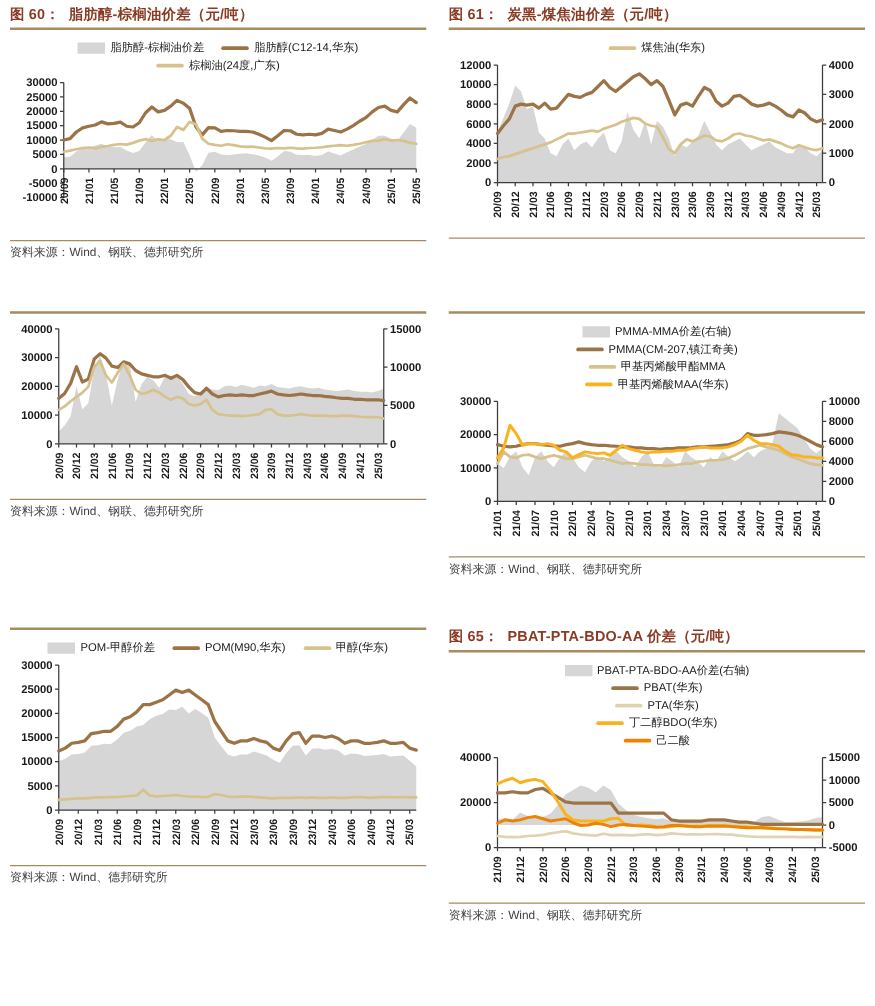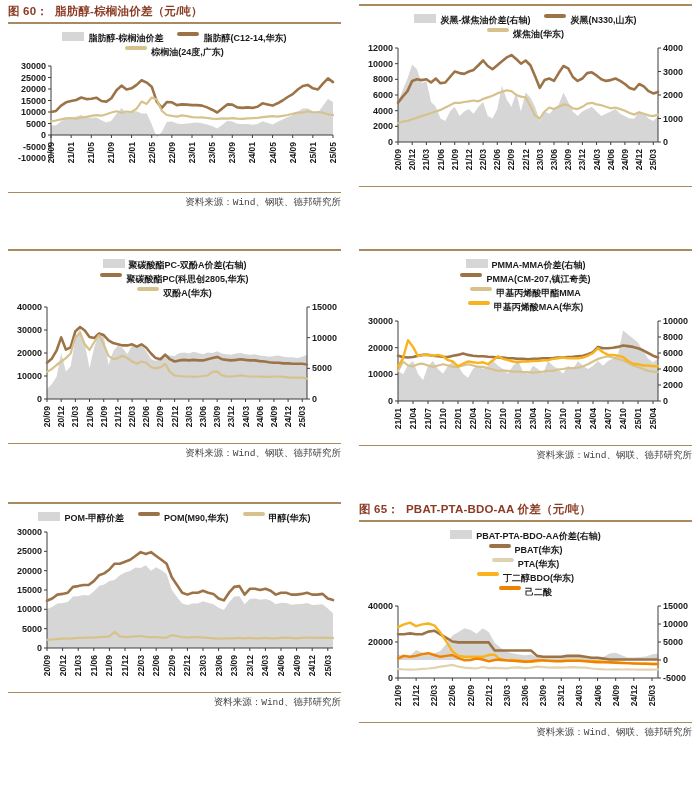--- a/index.html
+++ b/index.html
@@ -5,24 +5,24 @@
   html,body{margin:0;padding:0;background:#ffffff;}
   body{width:700px;height:805px;overflow:hidden;font-family:"Liberation Sans",sans-serif;}
   .grid{display:grid;grid-template-columns:333px 333px;column-gap:18px;row-gap:40px;padding:4px 8px;}
   .cell{display:flex;flex-direction:column;}
   .fig-title{margin:0 0 3px 0;font-size:11.5px;font-weight:700;color:#8A3B24;letter-spacing:.2px;white-space:nowrap;}
   .fig-title .pfx{margin-right:7px;}
   .rule{border:none;border-top:2px solid #A88A5F;margin:0 0 6px 0;}
   .rule.thin{border-top:1px solid #A88A5F;margin:4px 0 3px 0;}
   .legend{display:flex;flex-direction:column;align-items:center;gap:1px;margin:2px 0 1px 0;}
   .lrow{display:flex;gap:14px;justify-content:flex-start;}
-  .li{display:flex;align-items:flex-start;gap:4px;font-size:9px;font-weight:700;color:#1A1A1A;white-space:nowrap;}
+  .li{display:flex;align-items:center;gap:4px;font-size:9px;font-weight:400;color:#1A1A1A;white-space:nowrap;}
   .sw-area{display:inline-block;width:22px;height:9px;background:#D6D6D6;}
   .sw-line{display:inline-block;width:22px;height:3.5px;border-radius:2px;}
-  .source{margin:0;font-size:9.5px;color:#404040;font-family:Liberation Mono, monospace;text-align:right;}
+  .source{margin:0;font-size:9.5px;color:#404040;font-family:Liberation Sans, sans-serif;}
   svg.chart{display:block;margin:0 auto;}
   .ylab{font:700 9px "Liberation Sans",sans-serif;fill:#1A1A1A;}
   .xlab{font:700 8.5px "Liberation Sans",sans-serif;fill:#1A1A1A;}
 </style>
 </head>
 <body>
 
 <div class="grid">
 
   <section class="cell">
@@ -99,32 +99,23 @@
         <line x1="324" y1="75" x2="324" y2="78" stroke="#3C3C3C" stroke-width="1"></line>
         <text x="327" y="82" text-anchor="end" class="xlab" transform="rotate(-90 327 82)">25/05</text>
         <polyline points="42.0,52.0 47.0,50.9 52.1,45.6 57.1,42.3 62.1,41.0 67.2,40.0 72.2,37.5 77.3,39.1 82.3,38.7 87.3,37.7 92.4,41.0 97.4,41.6 102.4,38.2 107.5,30.2 112.5,25.6 117.5,29.5 122.6,28.3 127.6,24.9 132.6,20.3 137.7,22.6 142.7,26.7 147.8,41.6 152.8,47.9 157.8,42.1 162.9,42.3 167.9,45.1 172.9,44.4 178.0,44.6 183.0,45.1 188.0,45.1 193.1,45.6 198.1,47.4 203.1,49.7 208.2,52.5 213.2,48.6 218.3,44.4 223.3,44.6 228.3,47.4 233.4,47.9 238.4,47.4 243.4,47.9 248.5,46.7 253.5,43.3 258.5,44.4 263.6,45.6 268.6,43.3 273.6,40.5 278.7,37.0 283.7,34.1 288.8,29.5 293.8,26.0 298.8,24.9 303.9,28.3 308.9,29.5 313.9,23.7 319.0,18.4 324.0,22.1" fill="none" stroke="#9C7347" stroke-width="2.6" stroke-linejoin="round" stroke-linecap="round"></polyline>
         <polyline points="42.0,61.4 47.0,60.5 52.1,59.4 57.1,58.4 62.1,58.0 67.2,58.7 72.2,57.5 77.3,56.8 82.3,55.9 87.3,55.2 92.4,55.7 97.4,54.3 102.4,52.5 107.5,51.3 112.5,52.7 117.5,51.5 122.6,52.0 127.6,48.6 132.6,41.6 137.7,43.9 142.7,37.5 147.8,39.4 152.8,50.9 157.8,55.0 162.9,55.9 167.9,56.6 172.9,55.4 178.0,56.1 183.0,57.1 188.0,57.5 193.1,57.3 198.1,58.0 203.1,58.7 208.2,58.9 213.2,58.4 218.3,58.7 223.3,58.2 228.3,58.7 233.4,58.9 238.4,58.4 243.4,58.2 248.5,57.8 253.5,57.1 258.5,56.6 263.6,56.1 268.6,56.6 273.6,55.9 278.7,55.0 283.7,53.8 288.8,52.7 293.8,52.5 298.8,51.3 303.9,52.5 308.9,52.0 313.9,52.7 319.0,54.3 324.0,55.0" fill="none" stroke="#D7C28D" stroke-width="2.2" stroke-linejoin="round" stroke-linecap="round"></polyline>
       </svg>
     <div class="rule thin"></div>
     <p class="source">资料来源：Wind、钢联、德邦研究所</p>
   </section>
 
   <section class="cell">
+    <h3 class="fig-title"><span class="pfx">图 61：</span><span>炭黑-煤焦油价差（元/吨）</span></h3>
     <div class="rule"></div>
     <div class="legend">
-        <div class="lrow">
-          <span class="li">
-            <span class="sw-area" style="background: rgb(214, 214, 214);"></span>
-            <span>炭黑-煤焦油价差(右轴)</span>
-          </span>
-          <span class="li">
-            <span class="sw-line" style="background: rgb(156, 115, 71);"></span>
-            <span>炭黑(N330,山东)</span>
-          </span>
-        </div>
         <div class="lrow">
           <span class="li">
             <span class="sw-line" style="background: rgb(215, 194, 141);"></span>
             <span>煤焦油(华东)</span>
           </span>
         </div>
       </div>
     <svg class="chart" width="332" height="140">
         <path d="M38.0,100.0 L38.0,60.0 L42.7,48.3 L47.5,36.5 L52.2,22.4 L56.9,27.2 L61.6,41.3 L66.4,38.9 L71.1,60.0 L75.8,64.8 L80.5,76.5 L85.3,78.9 L90.0,69.5 L94.7,64.8 L99.5,74.1 L104.2,69.5 L108.9,67.1 L113.6,71.8 L118.4,64.8 L123.1,60.0 L127.8,74.1 L132.5,76.5 L137.3,67.1 L142.0,43.6 L146.7,57.7 L151.5,64.8 L156.2,50.6 L160.9,69.5 L165.6,50.6 L170.4,55.4 L175.1,64.8 L179.8,78.9 L184.5,69.5 L189.3,71.8 L194.0,67.1 L198.7,62.4 L203.5,50.6 L208.2,60.0 L212.9,69.5 L217.6,74.1 L222.4,69.5 L227.1,67.1 L231.8,64.8 L236.5,69.5 L241.3,74.1 L246.0,71.8 L250.7,69.5 L255.5,67.1 L260.2,71.8 L264.9,74.1 L269.6,76.5 L274.4,76.5 L279.1,69.5 L283.8,71.8 L288.5,76.5 L293.3,78.9 L298.0,74.1 L298.0,100.0 Z" fill="#D6D6D6" stroke="none"></path>
         <line x1="38" y1="6" x2="38" y2="100" stroke="#3C3C3C" stroke-width="1"></line>
@@ -193,40 +184,20 @@
         <line x1="293.27272727272725" y1="100" x2="293.27272727272725" y2="103" stroke="#3C3C3C" stroke-width="1"></line>
         <text x="296.27272727272725" y="107" text-anchor="end" class="xlab" transform="rotate(-90 296.27272727272725 107)">25/03</text>
         <polyline points="38.0,60.8 42.7,54.6 47.5,49.1 52.2,38.9 56.9,37.3 61.6,38.1 66.4,37.3 71.1,40.5 75.8,36.5 80.5,41.3 85.3,40.5 90.0,35.0 94.7,29.5 99.5,31.1 104.2,31.9 108.9,29.5 113.6,27.9 118.4,23.2 123.1,18.5 127.8,24.0 132.5,27.2 137.3,23.2 142.0,19.3 146.7,15.4 151.5,13.1 156.2,17.0 160.9,21.7 165.6,18.5 170.4,23.2 175.1,34.2 179.8,45.9 184.5,38.1 189.3,36.5 194.0,38.9 198.7,31.1 203.5,24.0 208.2,26.4 212.9,35.0 217.6,38.9 222.4,36.5 227.1,31.1 231.8,30.3 236.5,33.4 241.3,37.3 246.0,38.9 250.7,38.1 255.5,36.5 260.2,38.9 264.9,42.0 269.6,45.9 274.4,47.5 279.1,42.0 283.8,44.4 288.5,49.1 293.3,51.4 298.0,49.9" fill="none" stroke="#9C7347" stroke-width="2.6" stroke-linejoin="round" stroke-linecap="round"></polyline>
         <polyline points="38.0,81.2 42.7,79.6 47.5,78.9 52.2,77.3 56.9,75.7 61.6,74.1 66.4,72.6 71.1,71.0 75.8,69.5 80.5,67.9 85.3,65.5 90.0,63.2 94.7,60.8 99.5,60.8 104.2,60.0 108.9,59.3 113.6,58.5 118.4,59.3 123.1,56.9 127.8,55.4 132.5,53.8 137.3,51.4 142.0,49.9 146.7,48.3 151.5,49.1 156.2,53.0 160.9,54.6 165.6,55.4 170.4,64.0 175.1,73.4 179.8,76.5 184.5,69.5 189.3,65.5 194.0,67.1 198.7,64.8 203.5,62.4 208.2,63.2 212.9,66.3 217.6,67.1 222.4,64.8 227.1,61.6 231.8,60.8 236.5,62.4 241.3,63.2 246.0,64.8 250.7,66.3 255.5,65.5 260.2,67.1 264.9,68.7 269.6,71.0 274.4,72.6 279.1,70.2 283.8,71.8 288.5,73.4 293.3,74.1 298.0,72.6" fill="none" stroke="#D7C28D" stroke-width="2.2" stroke-linejoin="round" stroke-linecap="round"></polyline>
       </svg>
     <div class="rule thin"></div>
   </section>
 
   <section class="cell">
     <div class="rule"></div>
-    <div class="legend">
-        <div class="lrow">
-          <span class="li">
-            <span class="sw-area" style="background: rgb(214, 214, 214);"></span>
-            <span>聚碳酸酯PC-双酚A价差(右轴)</span>
-          </span>
-        </div>
-        <div class="lrow">
-          <span class="li">
-            <span class="sw-line" style="background: rgb(156, 115, 71);"></span>
-            <span>聚碳酸酯PC(科思创2805,华东)</span>
-          </span>
-        </div>
-        <div class="lrow">
-          <span class="li">
-            <span class="sw-line" style="background: rgb(215, 194, 141);"></span>
-            <span>双酚A(华东)</span>
-          </span>
-        </div>
-      </div>
     <svg class="chart" width="332" height="138">
         <path d="M38.0,98.0 L38.0,88.2 L42.7,83.3 L47.5,75.9 L52.2,52.0 L56.9,70.4 L61.6,65.5 L66.4,37.9 L71.1,27.5 L75.8,42.8 L80.5,67.3 L85.3,45.9 L90.0,31.8 L94.7,33.6 L99.5,64.3 L104.2,50.2 L108.9,44.6 L113.6,47.1 L118.4,53.2 L123.1,44.0 L127.8,45.9 L132.5,44.0 L137.3,50.2 L142.0,58.1 L146.7,60.0 L151.5,56.3 L156.2,53.2 L160.9,54.5 L165.6,55.1 L170.4,52.0 L175.1,51.4 L179.8,52.6 L184.5,50.8 L189.3,52.0 L194.0,53.2 L198.7,51.4 L203.5,52.0 L208.2,50.2 L212.9,52.6 L217.6,53.2 L222.4,53.8 L227.1,52.6 L231.8,52.0 L236.5,53.2 L241.3,53.8 L246.0,53.2 L250.7,54.5 L255.5,55.1 L260.2,55.7 L264.9,55.1 L269.6,54.5 L274.4,55.7 L279.1,56.3 L283.8,56.3 L288.5,56.9 L293.3,55.7 L298.0,53.8 L298.0,98.0 Z" fill="#D6D6D6" stroke="none"></path>
         <line x1="38" y1="6" x2="38" y2="98" stroke="#3C3C3C" stroke-width="1"></line>
         <line x1="35" y1="98" x2="38" y2="98" stroke="#3C3C3C" stroke-width="1"></line>
         <text x="33" y="101" text-anchor="end" class="ylab">0</text>
         <line x1="35" y1="75" x2="38" y2="75" stroke="#3C3C3C" stroke-width="1"></line>
         <text x="33" y="78" text-anchor="end" class="ylab">10000</text>
         <line x1="35" y1="52" x2="38" y2="52" stroke="#3C3C3C" stroke-width="1"></line>
         <text x="33" y="55" text-anchor="end" class="ylab">20000</text>
         <line x1="35" y1="29" x2="38" y2="29" stroke="#3C3C3C" stroke-width="1"></line>

